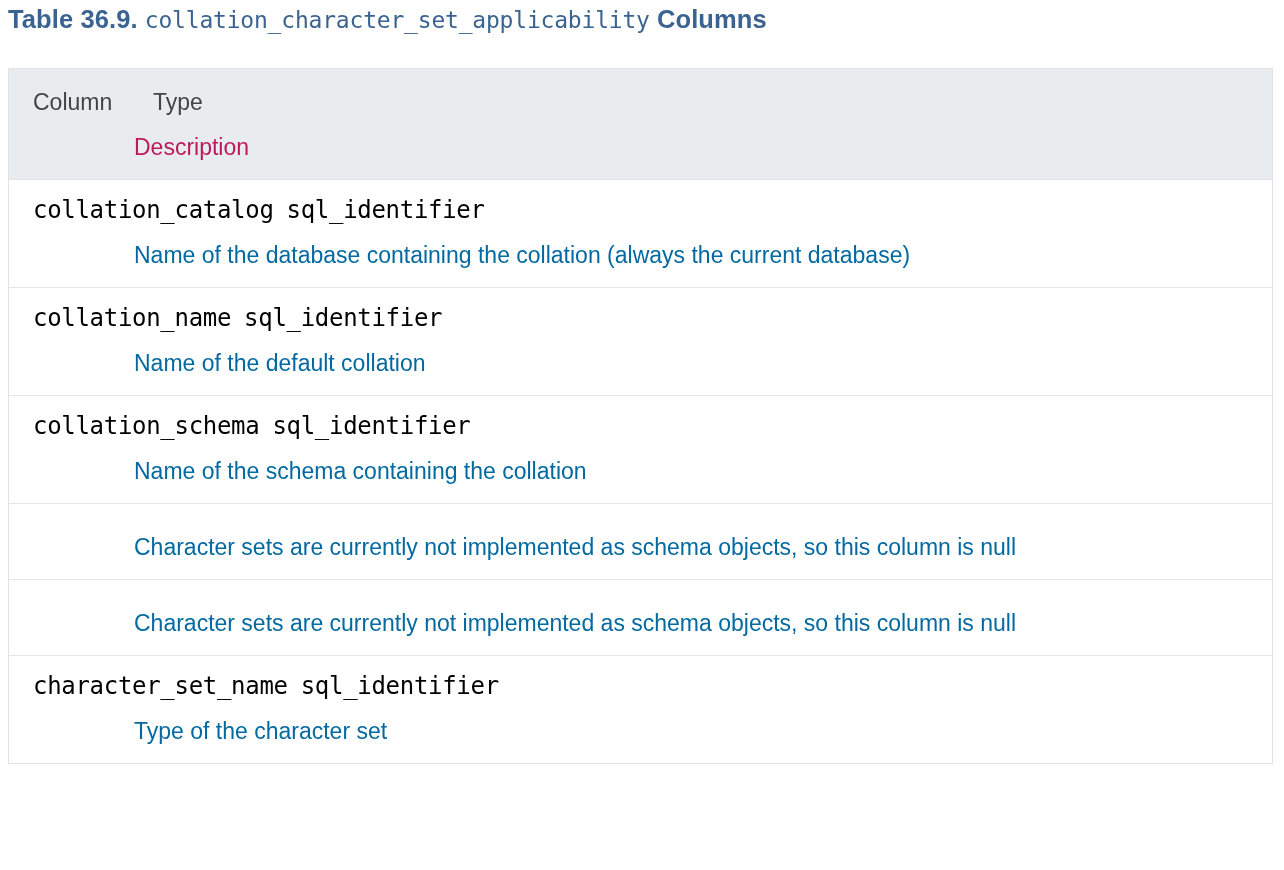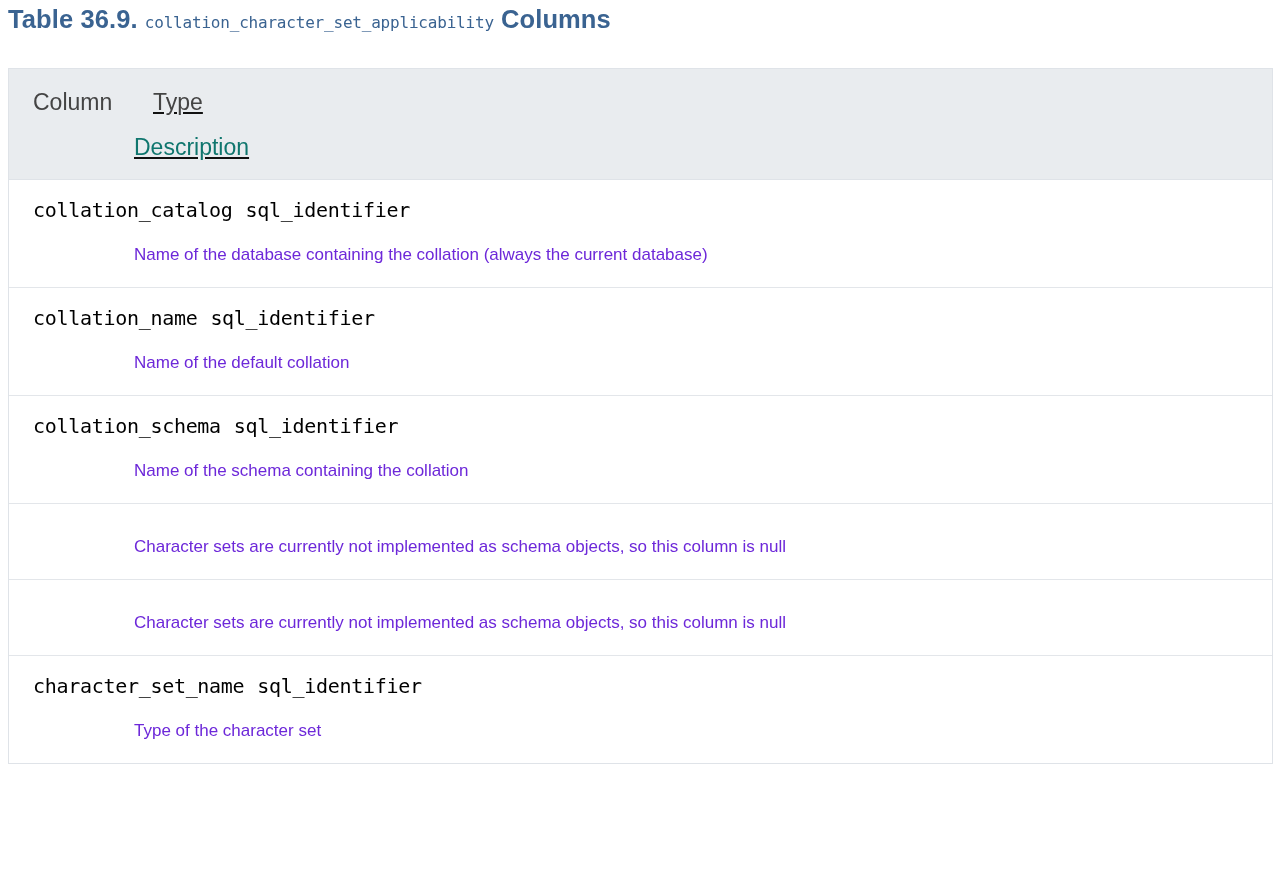--- a/index.html
+++ b/index.html
@@ -35,21 +35,21 @@
     white-space: nowrap;
     letter-spacing: 0.1px;
   }
   .table-title .ttl-label {
     font-family: "Liberation Sans", sans-serif;
     font-weight: bold;
   }
   .table-title .ttl-code {
     font-family: "DejaVu Sans Mono", "Liberation Mono", monospace;
     font-weight: normal;
-    font-size: 16px;
+    font-size: 23px;
     letter-spacing: -0.2px;
   }
   .table-title .ttl-suffix {
     font-family: "Liberation Sans", sans-serif;
     font-weight: bold;
   }
 
   
   .doc-table {
     position: absolute;
@@ -60,37 +60,36 @@
     border: 1px solid #dfe3e8;
     border-collapse: collapse;
     background: #ffffff;
   }
 
   .thead {
     background: #e9ecef;
     border-bottom: 1px solid #dfe3e8;
     box-sizing: border-box;
     padding: 18px 10px 17px 0;
-    text-decoration: underline;
   }
   .th-line1 {
     font-size: 23px;
     line-height: 30px;
     color: #444444;
     padding-left: 24px;
     white-space: nowrap;
   }
   .th-col {
     display: inline-block;
     min-width: 120px;
   }
   .th-line2 {
     font-size: 23px;
     line-height: 30px;
-    color: #0f766e;
+    color: #be185d;
     padding-left: 125px;
     margin-top: 15px;
     white-space: nowrap;
   }
 
   .trow {
     border-top: 1px solid #e3e6ea;
     box-sizing: border-box;
     padding: 14px 0 16px 0;
     background: #ffffff;
@@ -99,37 +98,37 @@
     border-top: none;
   }
 
   .row-head {
     padding-left: 24px;
     white-space: nowrap;
     font-size: 0;
   }
   .col-name, .col-type {
     font-family: "DejaVu Sans Mono", "Liberation Mono", monospace;
-    font-size: 20px;
+    font-size: 24px;
     line-height: 32px;
     color: #000000;
     letter-spacing: -0.3px;
   }
   .col-gap {
     display: inline-block;
     width: 13px;
   }
 
   .row-desc {
     padding-left: 125px;
     padding-right: 6px;
     font-family: "Liberation Sans", sans-serif;
-    font-size: 17px;
+    font-size: 23px;
     line-height: 32px;
-    color: #6d28d9;
+    color: #0369a1;
     margin-top: 13px;
     white-space: nowrap;
     overflow: hidden;
   }
 </style>
 </head>
 <body>
 
 <div class="page">
 

